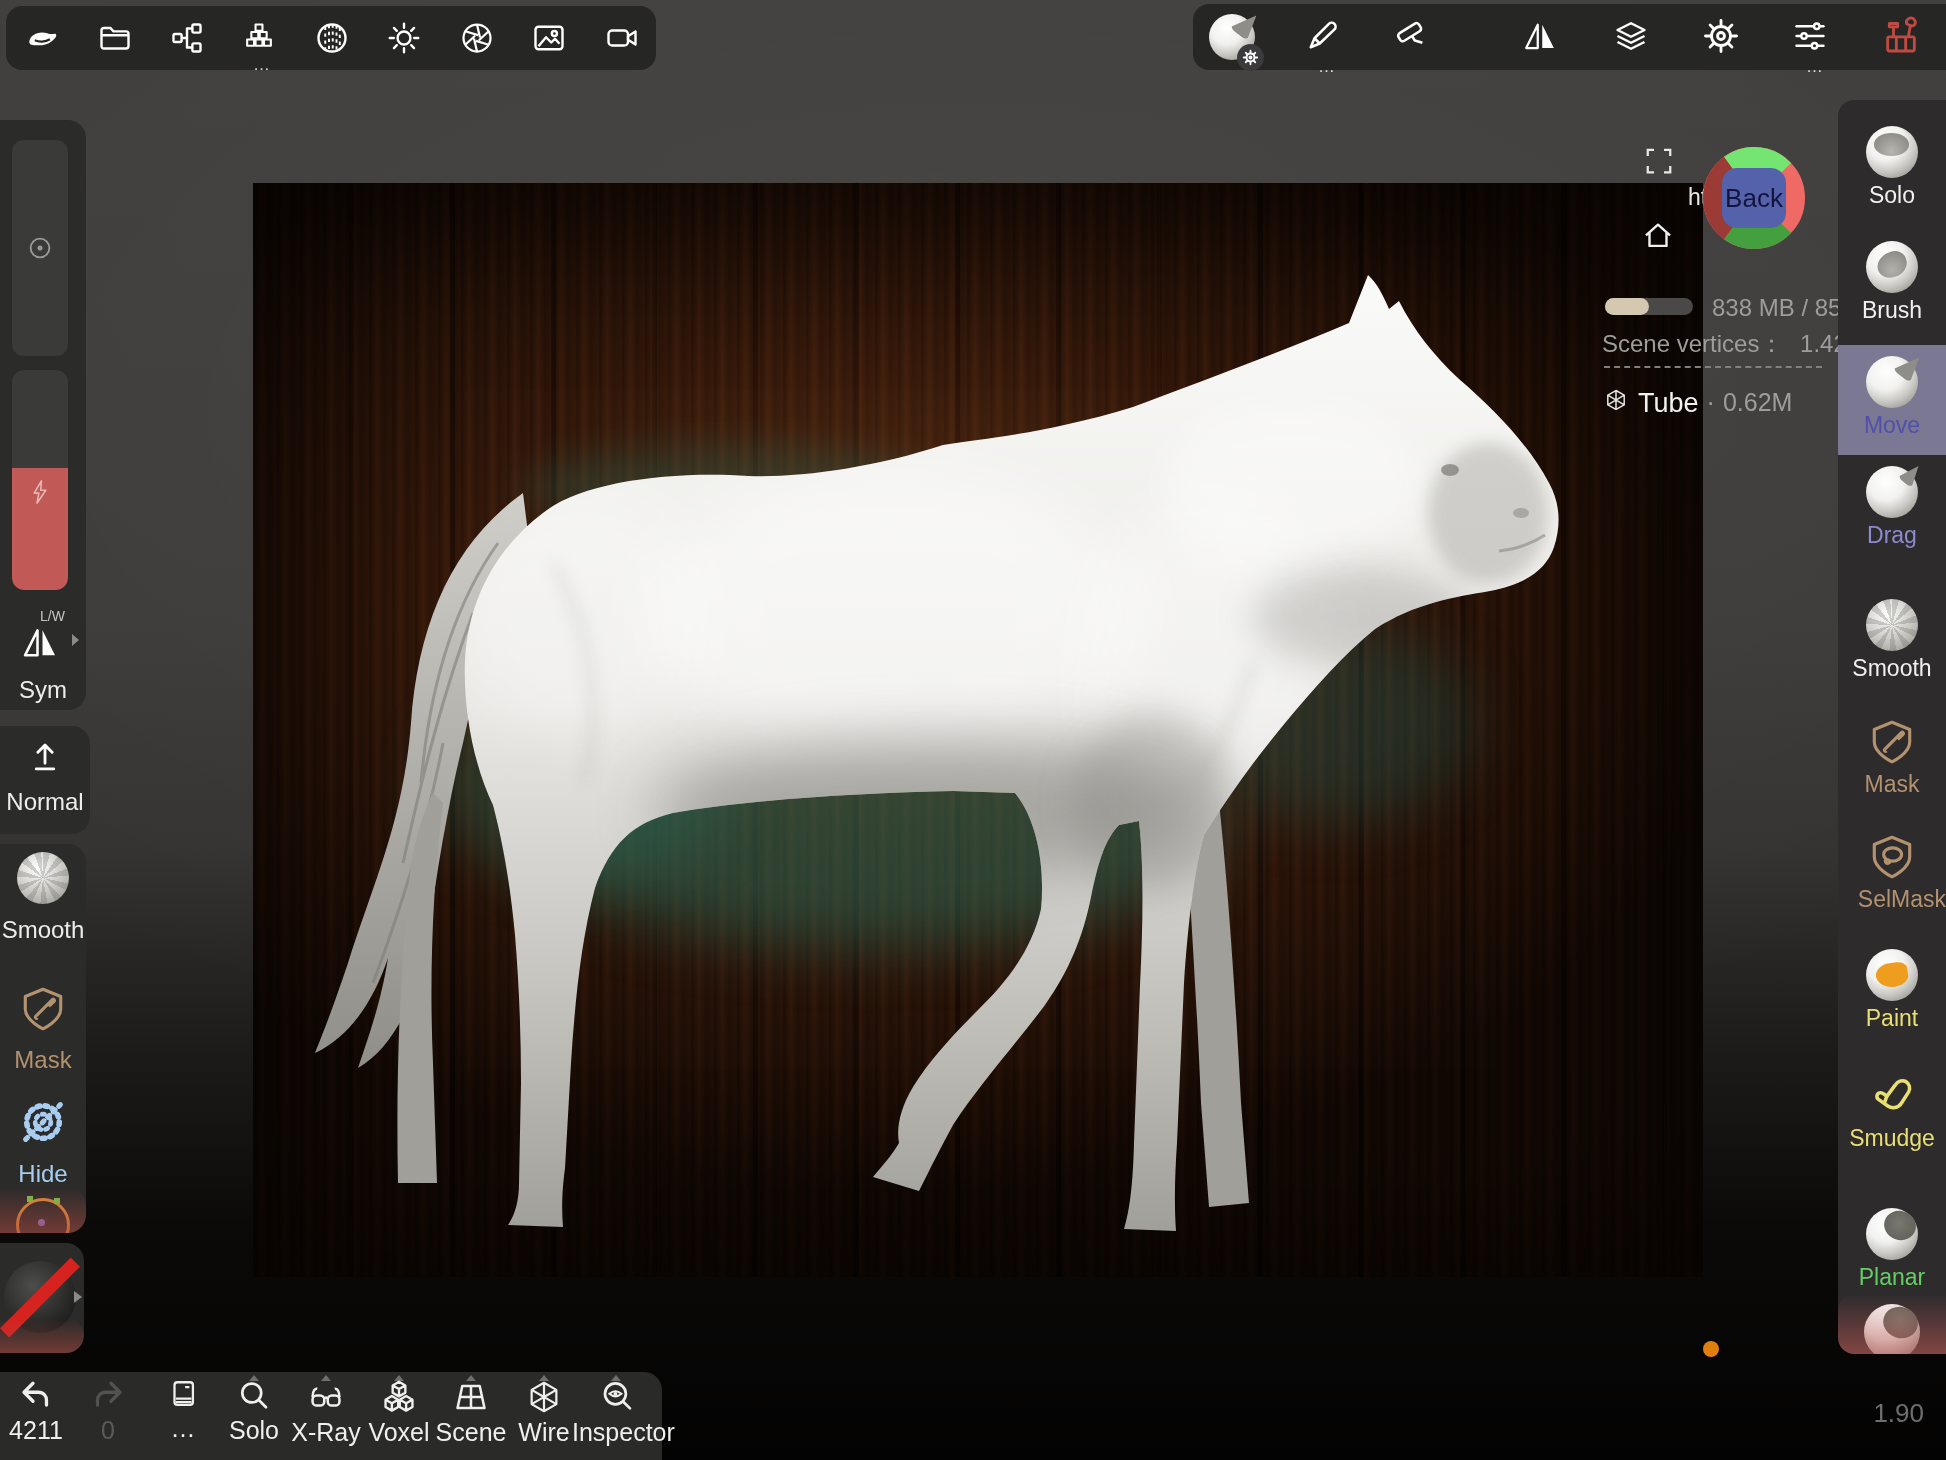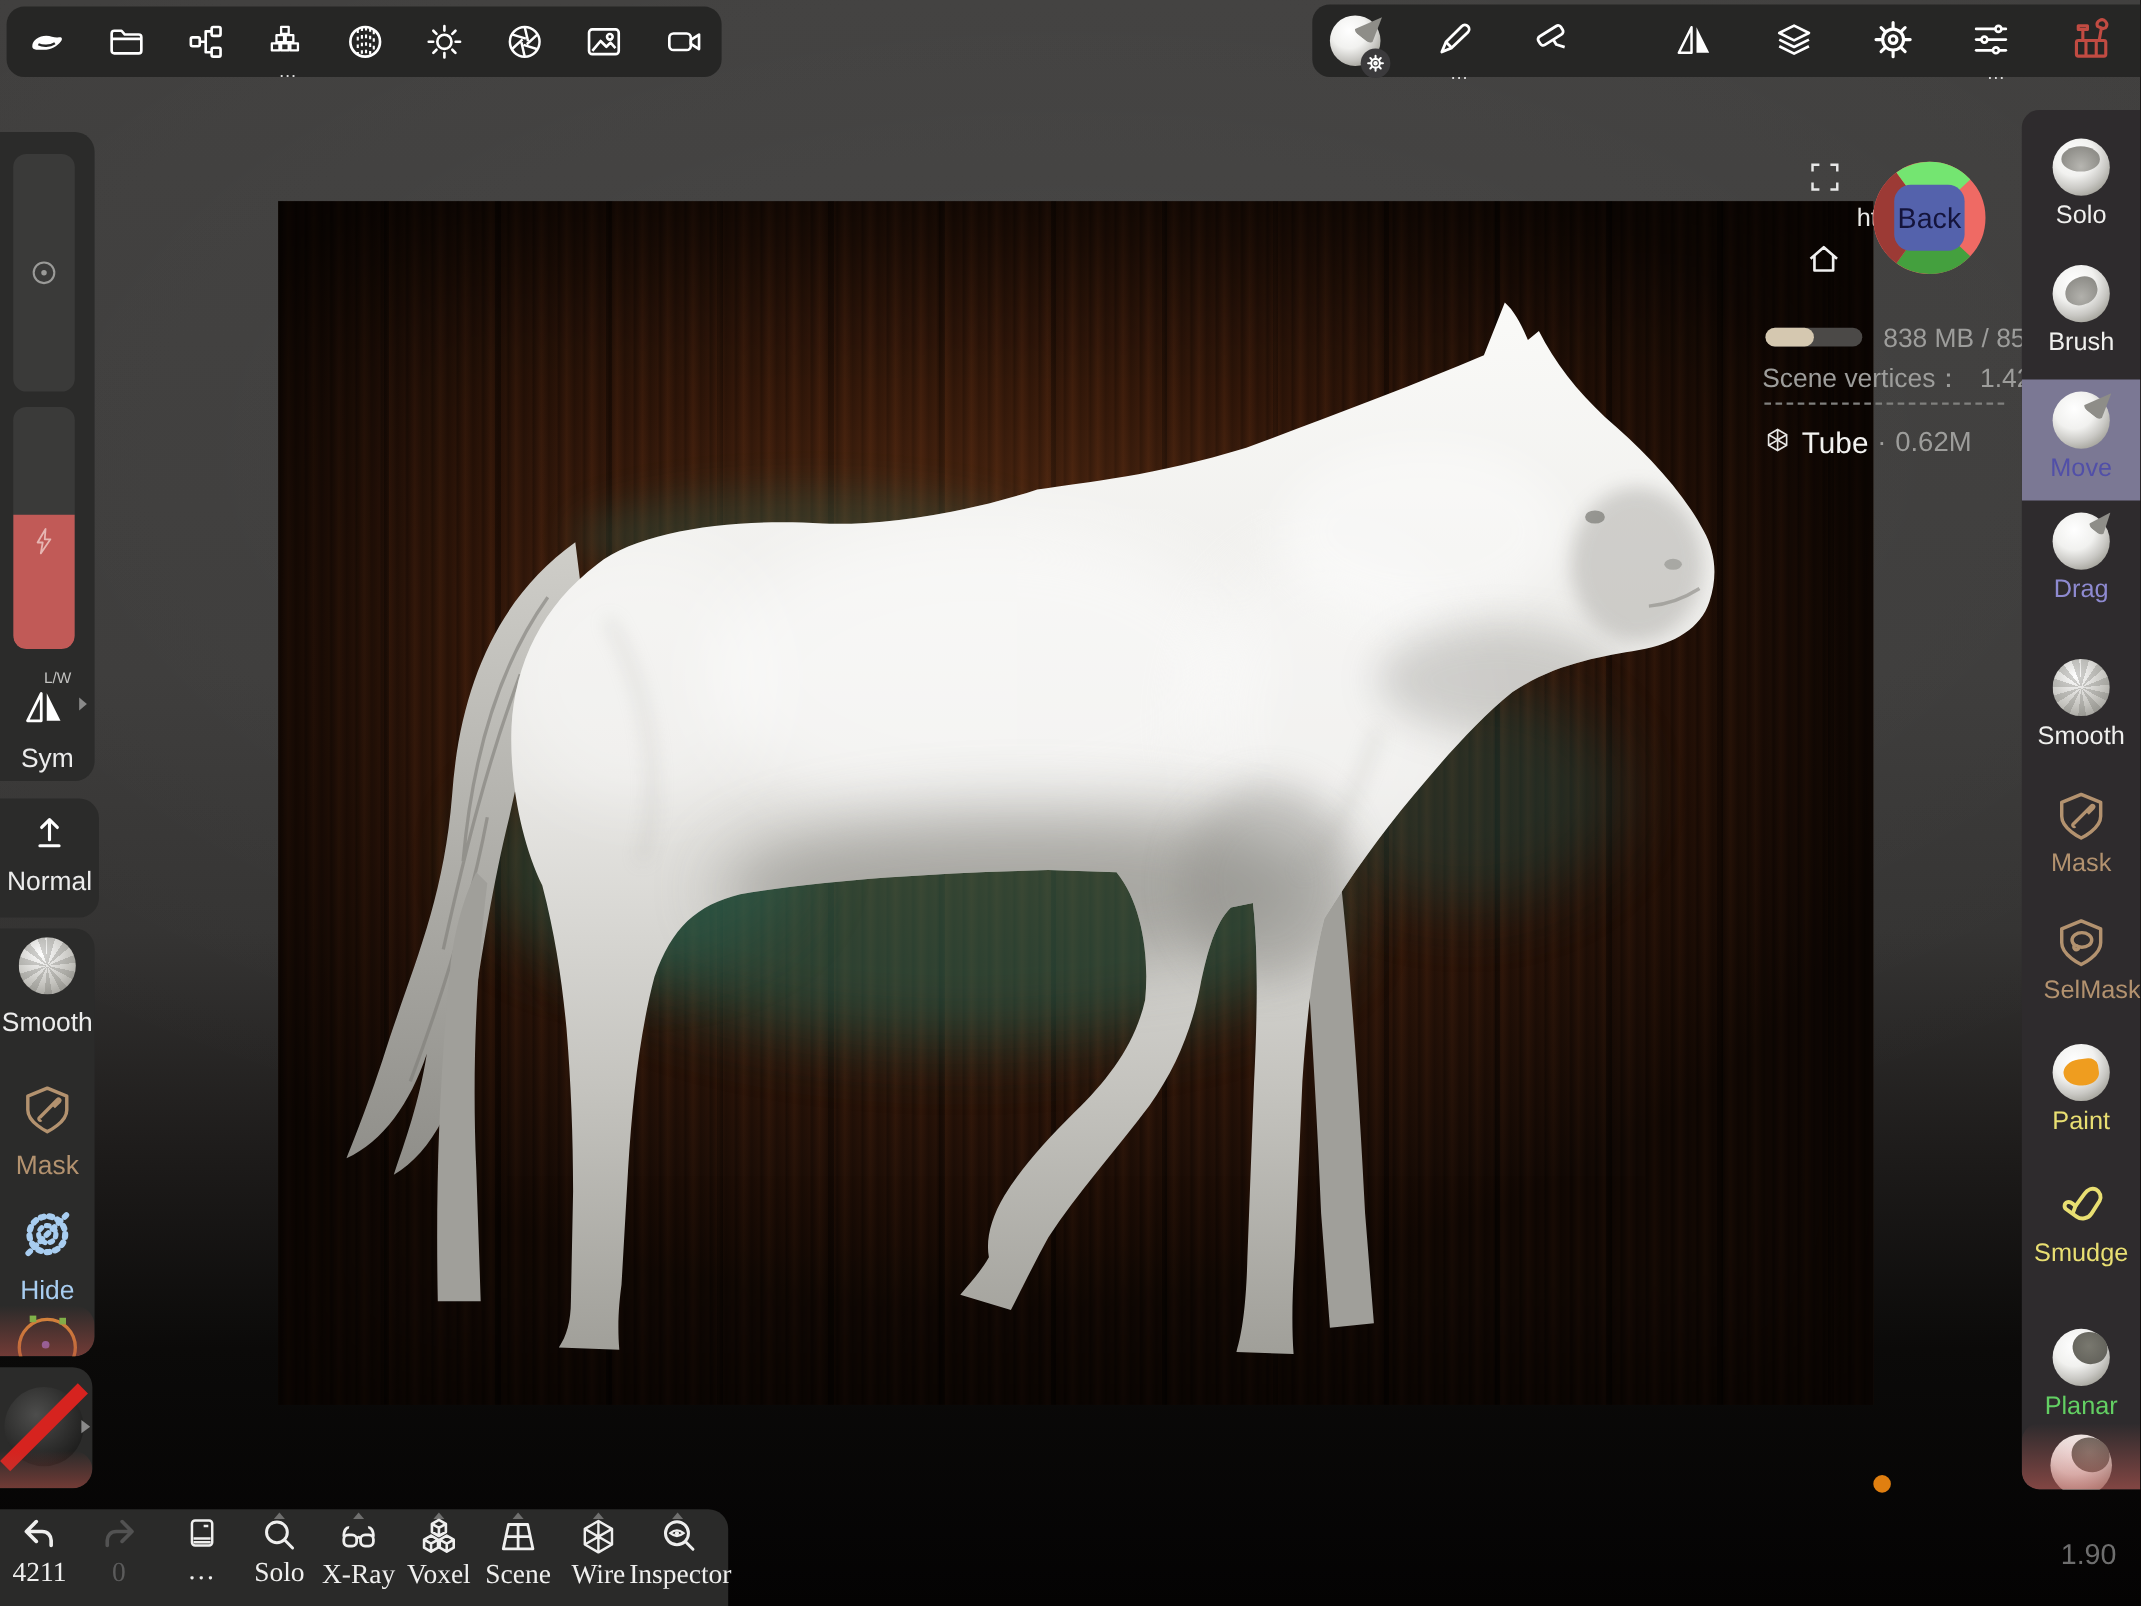--- a/index.html
+++ b/index.html
@@ -74,21 +74,21 @@
   .sph .blob{position:absolute;left:20%;top:26%;width:62%;height:46%;background:#ef9d1f;
     border-radius:60% 40% 55% 70%;transform:rotate(-8deg);}
   .sph .flat{position:absolute;right:4%;top:6%;width:62%;height:56%;border-radius:50%;
     background:radial-gradient(circle at 45% 45%, #79786f, #62615a 80%);transform:rotate(18deg);}
   .sph.small{width:56px;height:56px;}
   
   .nomat{position:absolute;left:4px;top:18px;width:72px;height:72px;border-radius:50%;
     background:radial-gradient(circle at 40% 35%, #4d4d4c, #1f1f1e 75%);}
   .nomat .stripe{position:absolute;left:-14px;top:30px;width:100px;height:13px;background:#d6231f;transform:rotate(-45deg);}
   
-  .bbar{position:absolute;left:0;top:1372px;width:662px;height:88px;background:#2a2a29;border-radius:0 18px 0 0;z-index:11;font-family:Liberation Serif, serif;}
+  .bbar{position:absolute;left:0;top:1372px;width:662px;height:88px;background:#2a2a29;border-radius:0 18px 0 0;z-index:11;}
   .bitem{position:absolute;top:6px;width:72px;text-align:center;}
   .bitem .blab{margin-top:2px;font-size:25px;color:#efefee;}
   .bitem.dim .blab{color:#5b5b5b;}
   .bitem svg{margin:0 auto;}
   .bcaret{position:absolute;top:3px;width:0;height:0;border-left:5px solid transparent;
     border-right:5px solid transparent;border-bottom:6px solid #6f6f6e;}
 </style>
 </head>
 <body>
 

